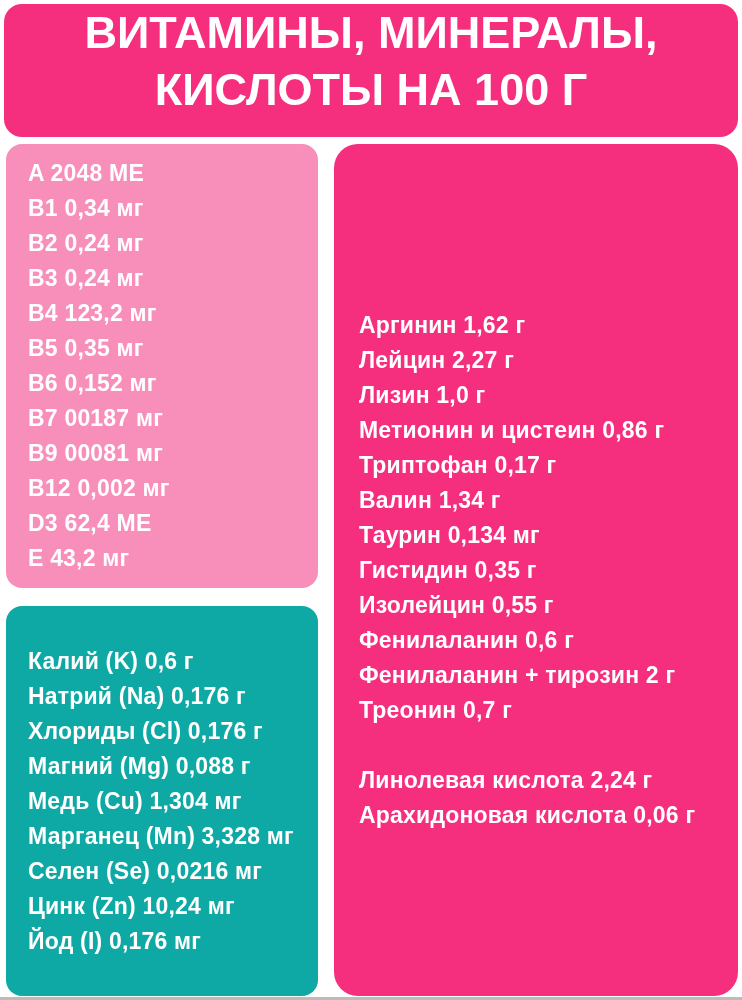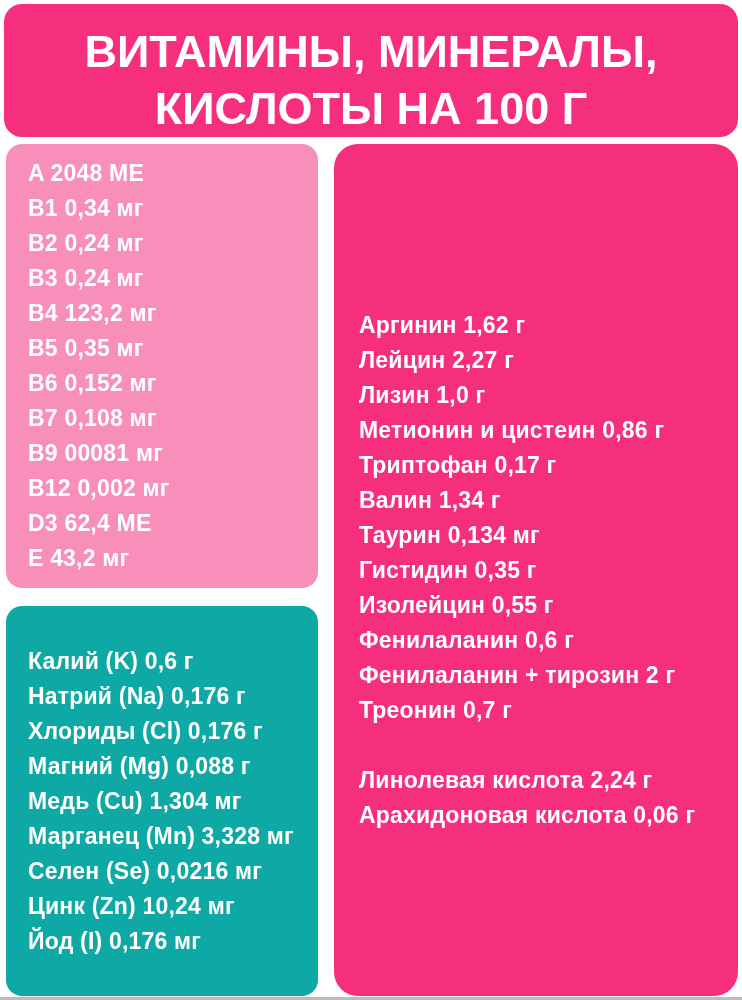--- a/index.html
+++ b/index.html
@@ -23,21 +23,21 @@
   .header-card {
     left: 4px;
     top: 4px;
     width: 734px;
     height: 133px;
     background: #f52e7d;
     border-radius: 18px;
     display: flex;
     flex-direction: column;
     align-items: center;
-    justify-content: flex-end;
+    justify-content: flex-start;
   }
   .header-line {
     font-size: 45px;
     font-weight: 700;
     line-height: 57px;
     letter-spacing: 0px;
     color: #ffffff;
     text-align: center;
     white-space: nowrap;
   }
@@ -109,21 +109,21 @@
 
   <div class="card vitamins-card">
     <div>
         <div class="row">A 2048 МЕ</div>
         <div class="row">B1 0,34 мг</div>
         <div class="row">B2 0,24 мг</div>
         <div class="row">B3 0,24 мг</div>
         <div class="row">B4 123,2 мг</div>
         <div class="row">B5 0,35 мг</div>
         <div class="row">B6 0,152 мг</div>
-        <div class="row">B7 0,108 мг</div>
+        <div class="row">B7 00187 мг</div>
         <div class="row">B9 00081 мг</div>
         <div class="row">B12 0,002 мг</div>
         <div class="row">D3 62,4 МЕ</div>
         <div class="row">E 43,2 мг</div>
       </div>
   </div>
 
   <div class="card minerals-card">
     <div>
         <div class="row">Калий (K) 0,6 г</div>

